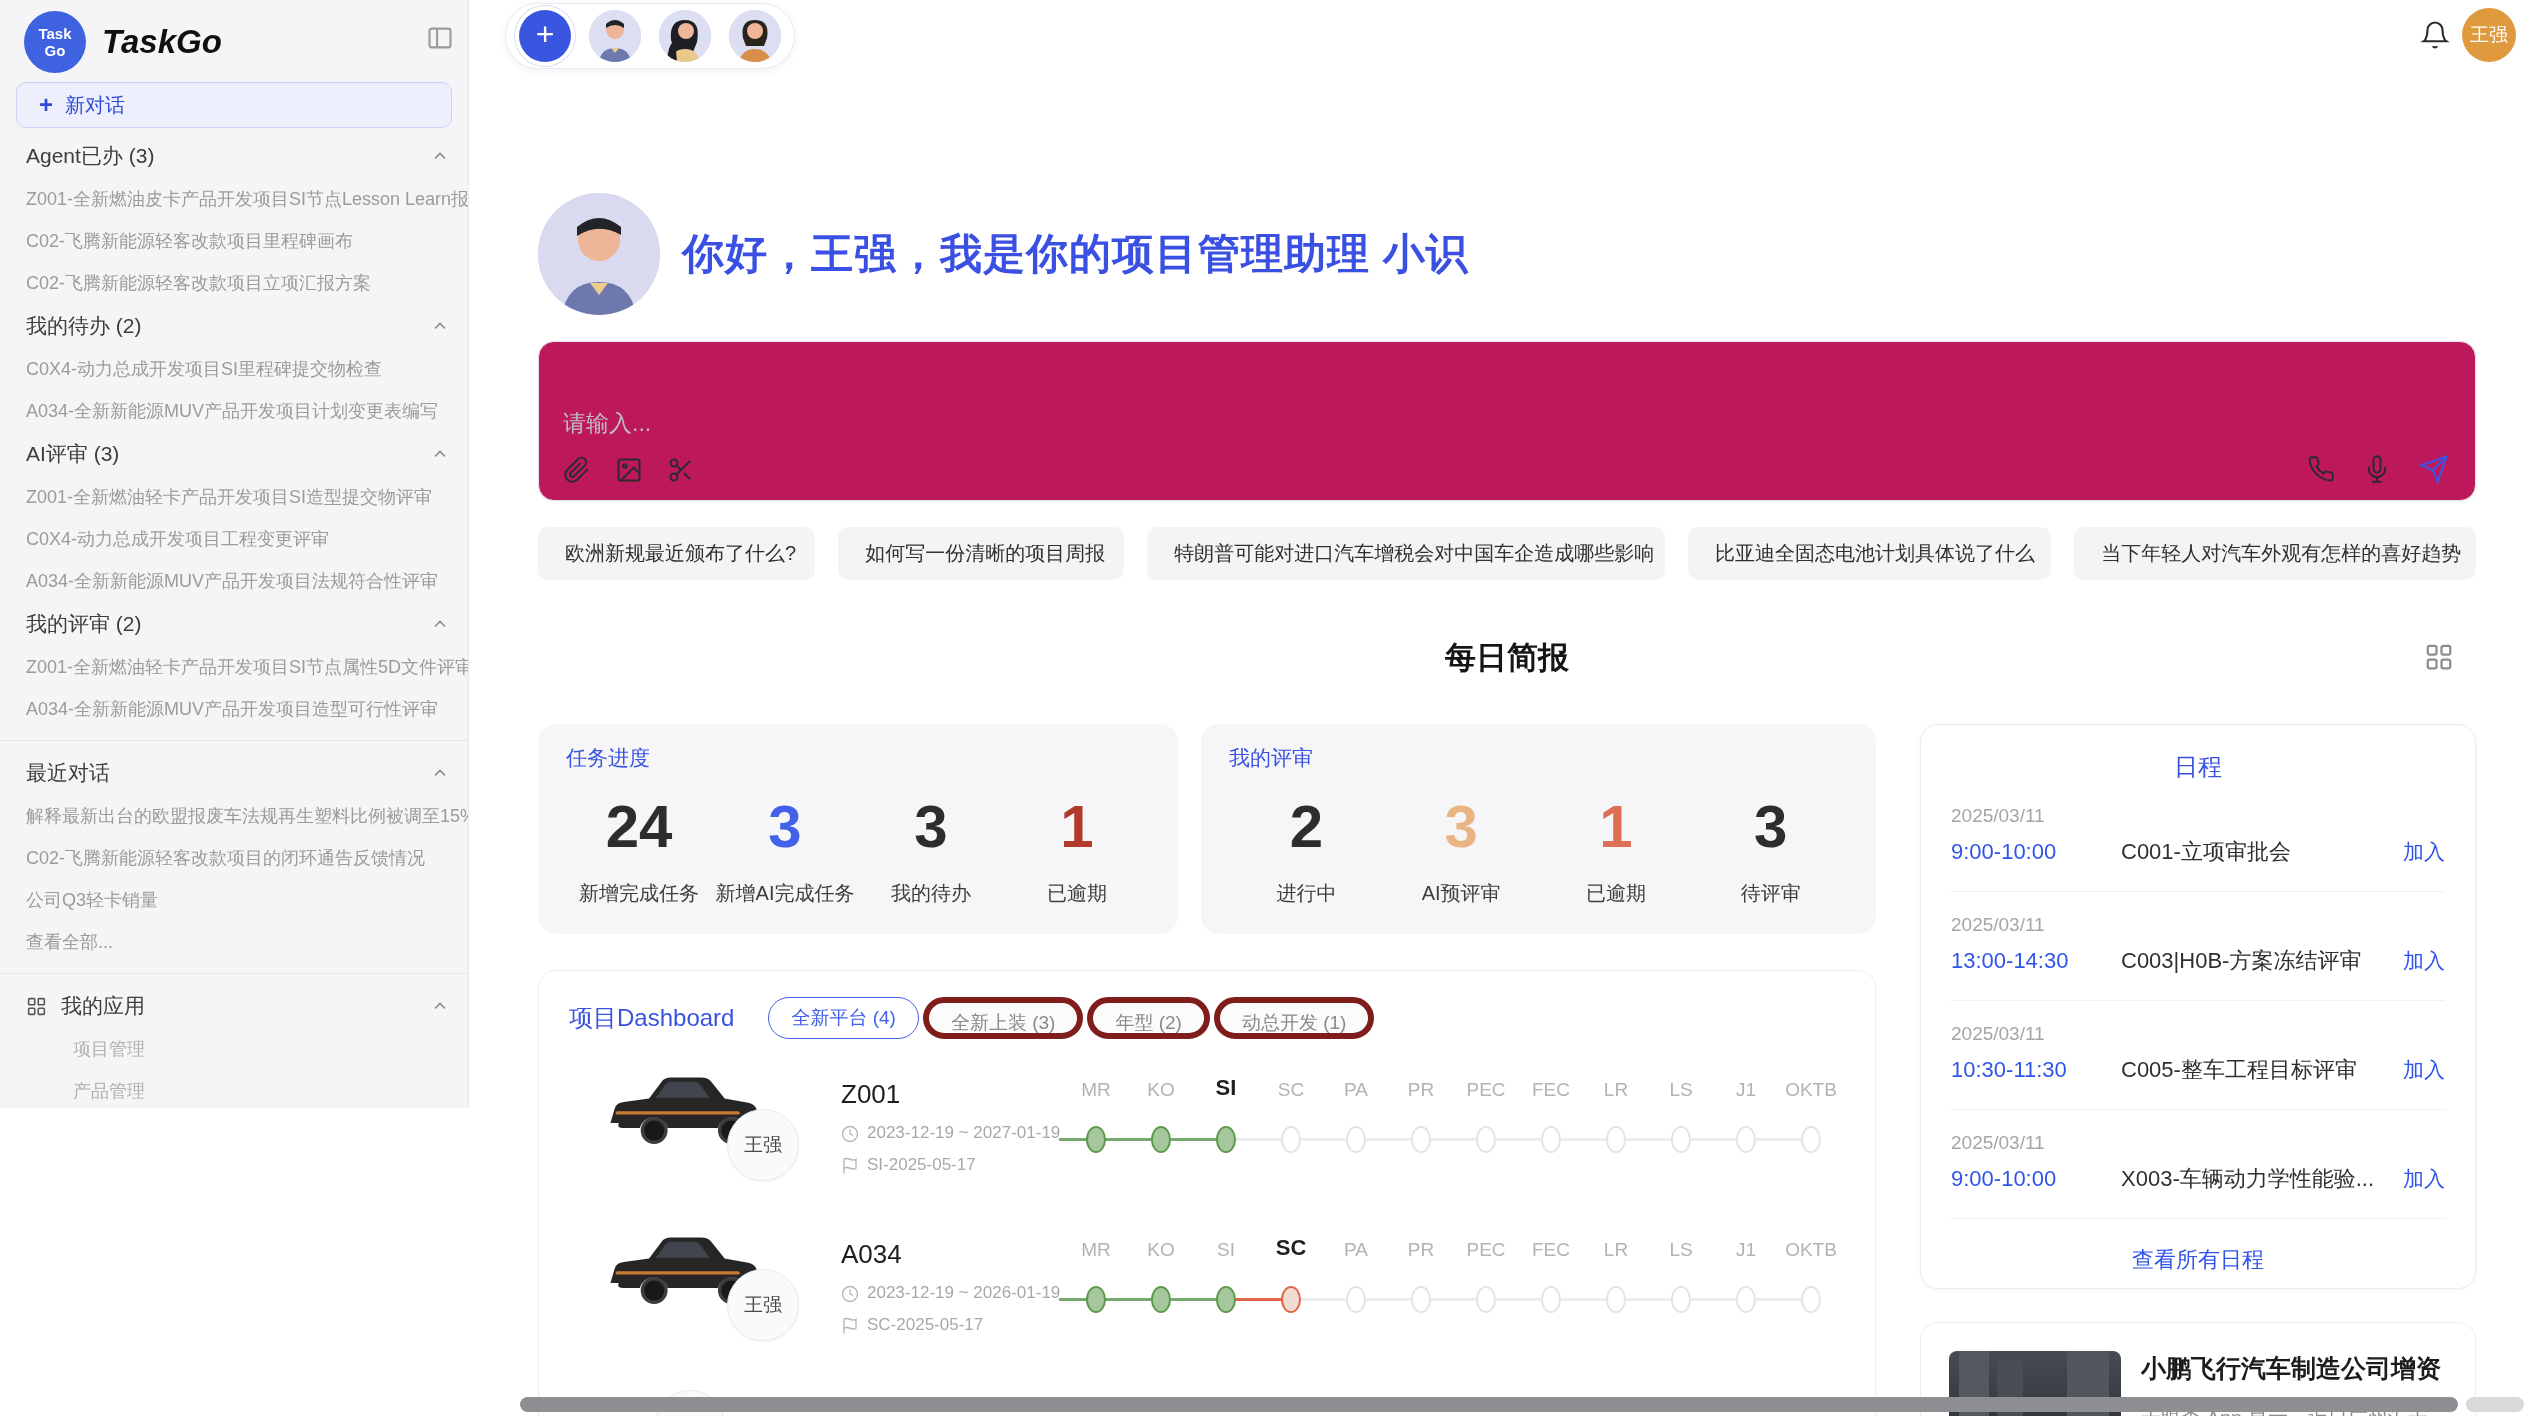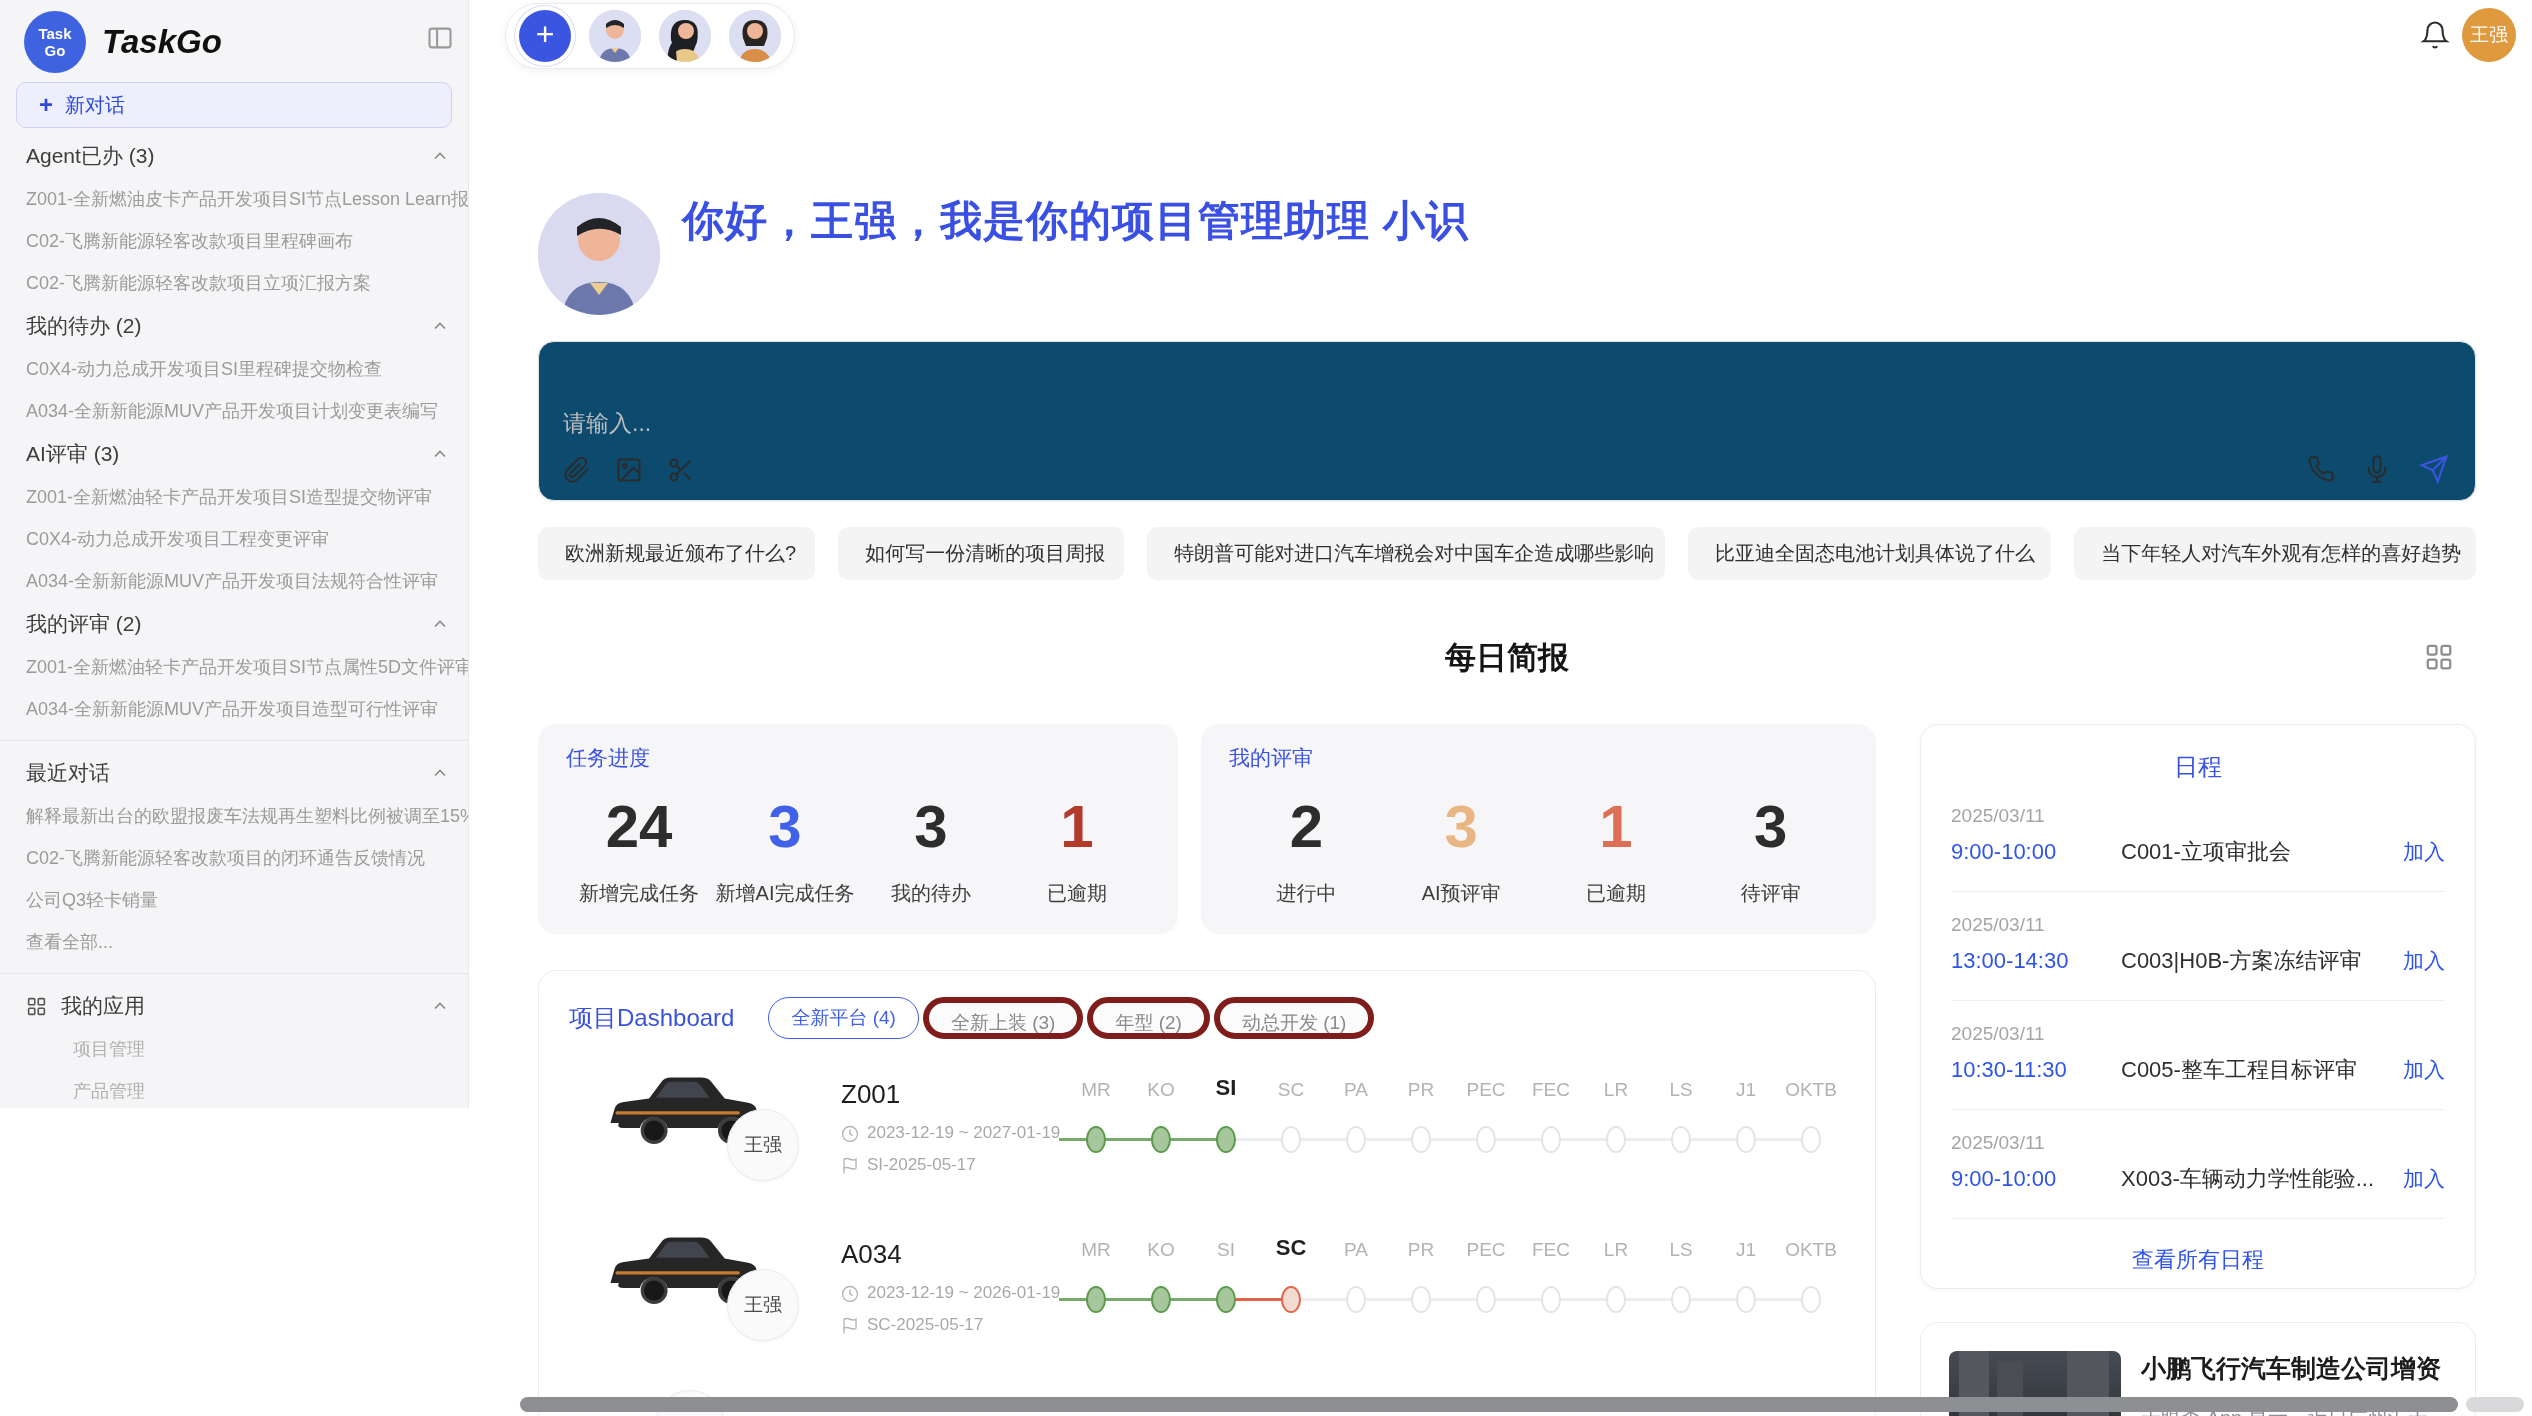--- a/index.html
+++ b/index.html
@@ -63,28 +63,28 @@
   }
   .pill-avatar { width:52px; height:52px; border-radius:50%; overflow:hidden; background:#dcdef2; cursor:pointer; }
   .bell-btn { position:absolute; left:2420px; top:20px; cursor:pointer; }
   .user-avatar {
     position:absolute; left:2462px; top:8px; width:54px; height:54px; border-radius:50%;
     background:#e09a3e; color:#fff; font-size:19px; display:flex; align-items:center;
     justify-content:center; cursor:pointer;
   }
 
   
-  .greeting { position:absolute; left:538px; top:193px; display:flex; gap:22px; }
+  .greeting { position:absolute; left:538px; top:193px; display:flex; align-items:center; gap:22px; }
   .greet-avatar { width:122px; height:122px; border-radius:50%; overflow:hidden; background:#d9daef; }
   .greet-text { font-size:42px; font-weight:bold; color:#3a50e2; letter-spacing:1px; }
 
   
   .composer {
     position:absolute; left:538px; top:341px; width:1938px; height:160px;
-    background:#0c4a6e; border:1px solid #e3e3e5; border-radius:16px;
+    background:#be185d; border:1px solid #e3e3e5; border-radius:16px;
     box-shadow:0 1px 5px rgba(0,0,0,.04);
   }
   .composer-input { position:absolute; left:24px; top:66px; font-size:23px; color:#bcbcbe; }
   .composer-left  { position:absolute; left:24px; bottom:16px; display:flex; gap:24px; align-items:center; }
   .composer-right { position:absolute; right:26px; bottom:16px; display:flex; gap:28px; align-items:center; }
   .comp-icon { cursor:pointer; }
 
   
   .chips { position:absolute; left:538px; top:527px; width:1938px; display:flex; gap:23px; }
   .chip {

